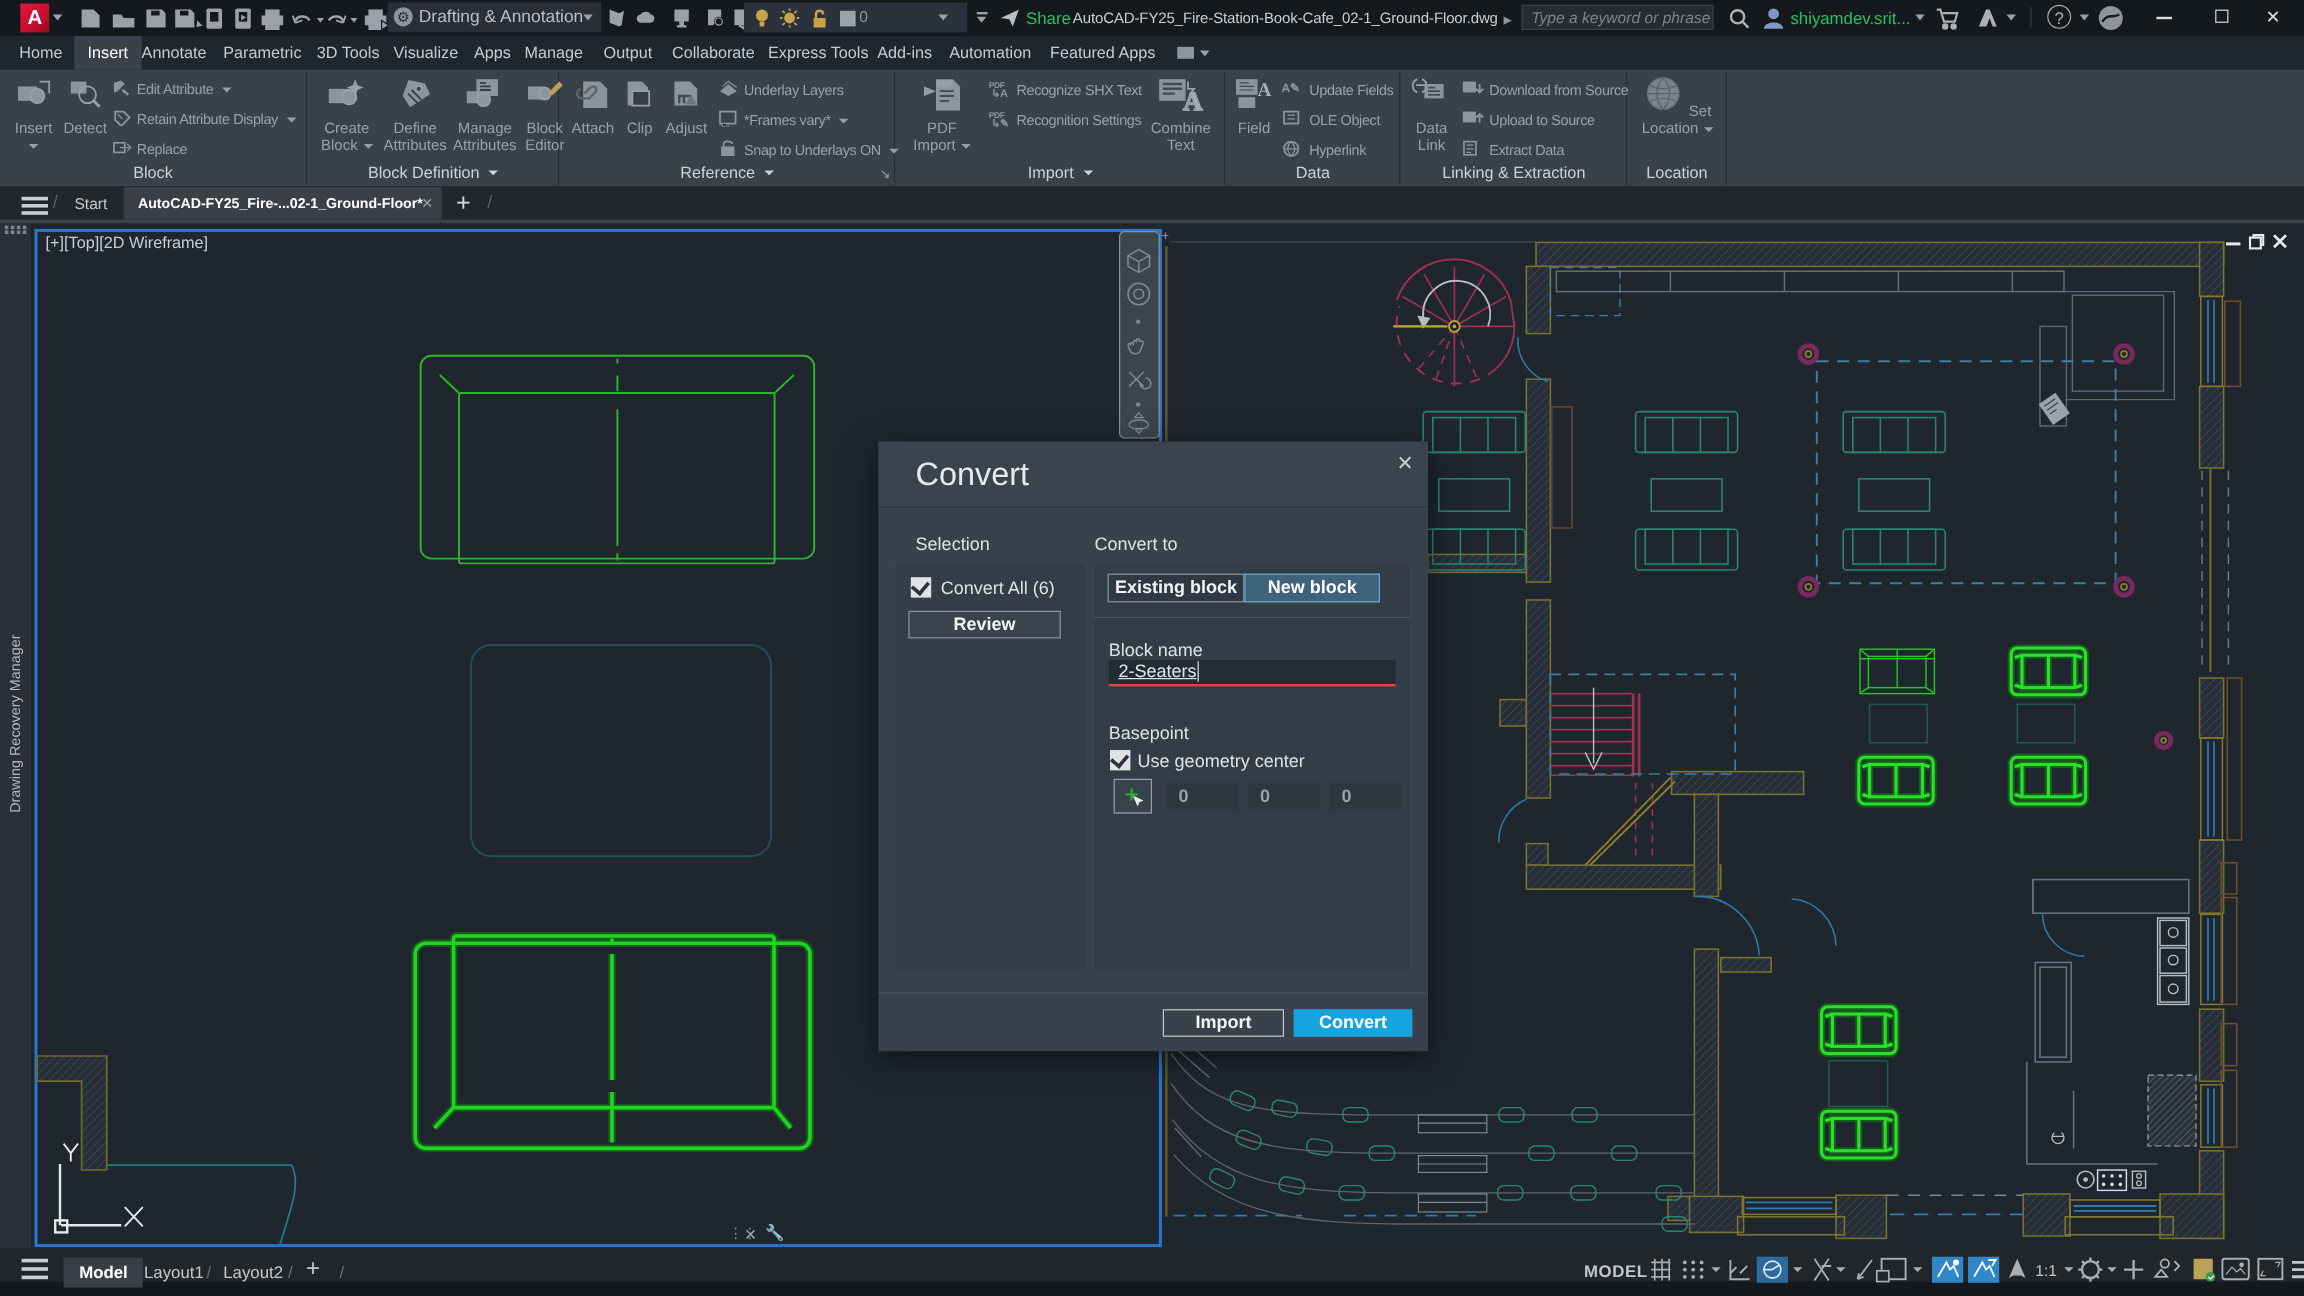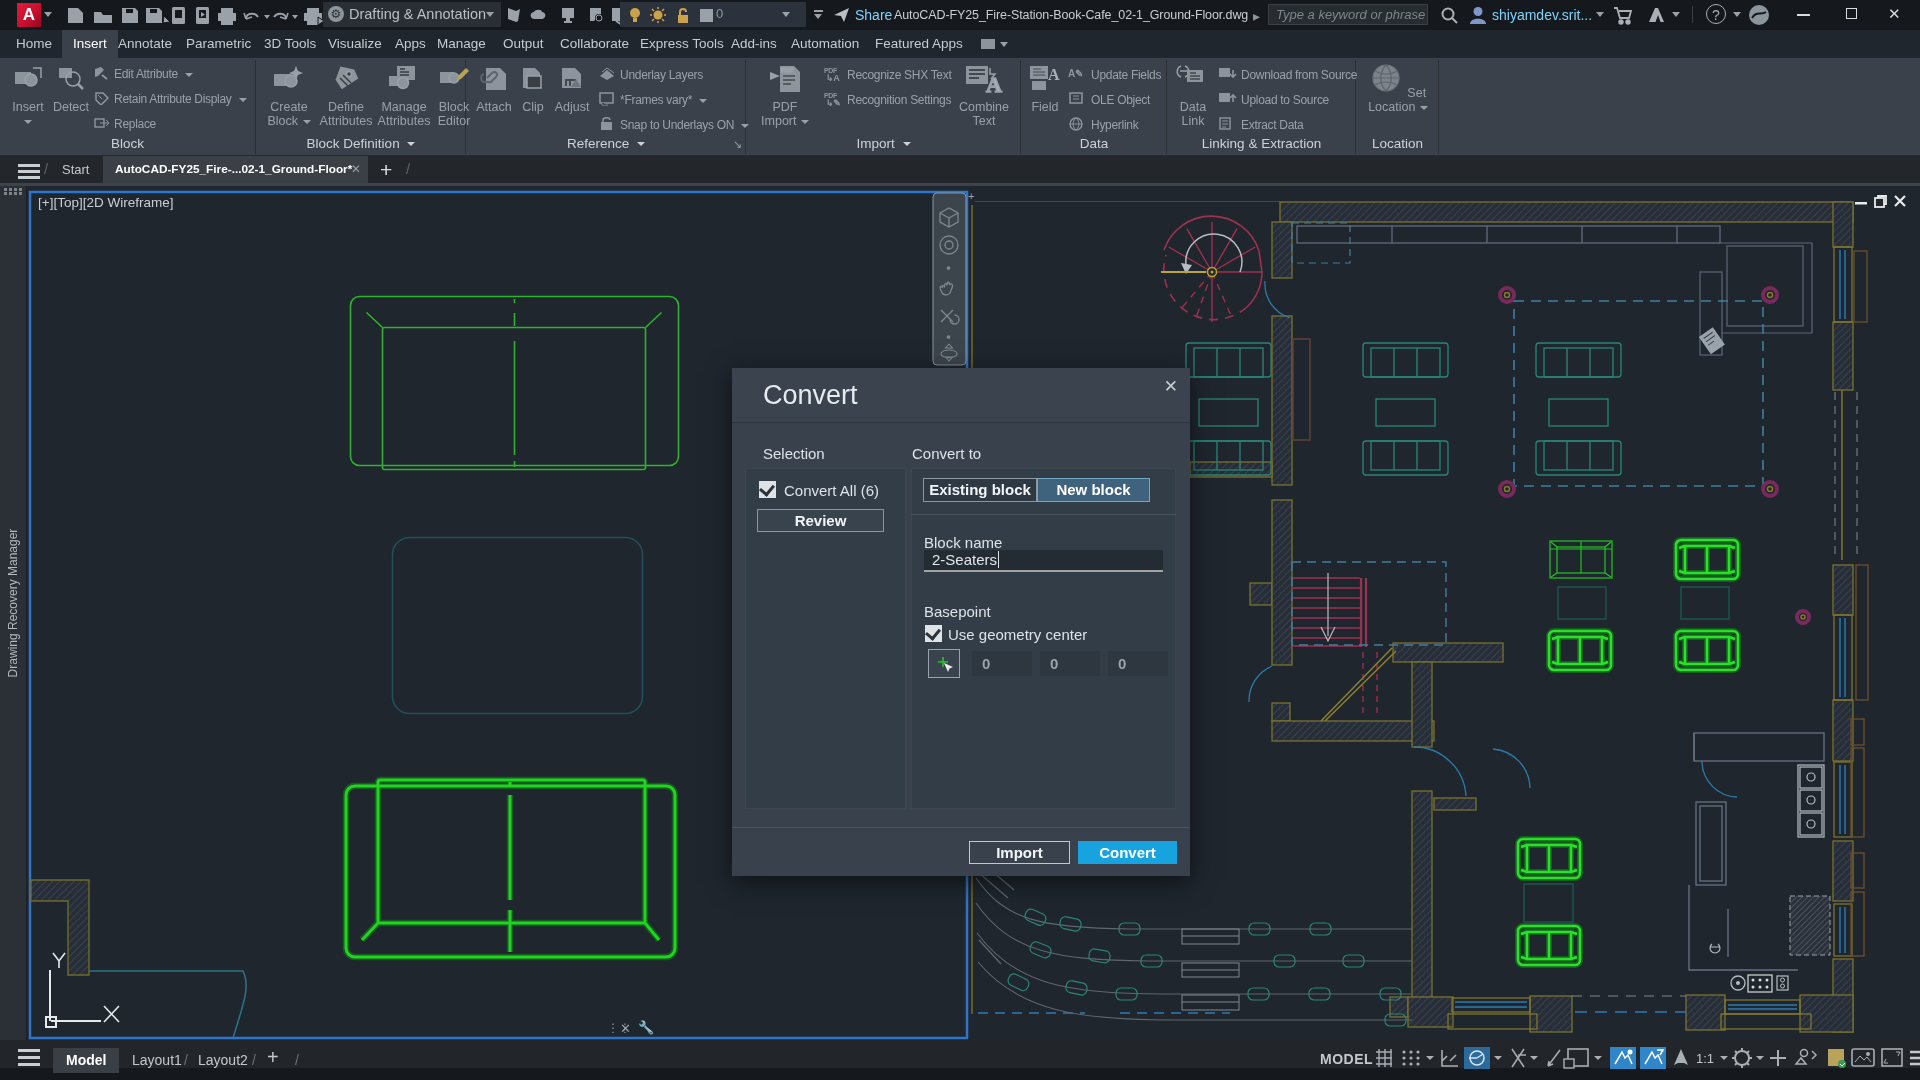--- a/index.html
+++ b/index.html
@@ -13,21 +13,21 @@
 #alogo { position:absolute; left:17px; top:3px; width:24px; height:24px;
   background:linear-gradient(135deg,#e51937 0%,#c40f2e 60%,#8e0a21 100%);
   color:#fff; font-weight:bold; font-size:17px; text-align:center; line-height:24px; }
 .qat-ic { position:absolute; top:5px; color:#9aa1a8; font-size:15px; }
 #wsbox { position:absolute; left:323px; top:2px; width:178px; height:25px; background:#2a2f35;
   color:#b9bfc5; font-size:14.5px; line-height:25px; padding-left:26px; }
 #propbox { position:absolute; left:620px; top:2px; width:186px; height:25px; background:#2b323b; }
 #fname { position:absolute; left:894px; top:8px; color:#c9ced3; font-size:12.5px; letter-spacing:-0.1px; }
 #searchbox { position:absolute; left:1268px; top:4px; width:160px; height:21px; background:#272c31;
   border:1px solid #3a4046; color:#7d858c; font-style:italic; font-size:13px; line-height:19px; padding-left:7px;}
-.titletxt { color:#7dd3fc; font-size:14px; position:absolute; top:7px; }
+.titletxt { color:#22c55e; font-size:14px; position:absolute; top:7px; }
 
 
 #tabsrow { position:absolute; left:0; top:30px; width:1920px; height:28px; background:#20262e; }
 .rtab { position:absolute; top:0; height:28px; line-height:28px; color:#c6cbd0; font-size:13.5px; }
 #tab-insert { background:#3b414b; color:#fff; }
 
 
 #ribbon { position:absolute; left:0; top:58px; width:1920px; height:98px; background:#3b414b; border-bottom:1px solid #262b31;}
 .psep { position:absolute; top:2px; width:1px; height:94px; background:#2b2f34; }
 .plabel { position:absolute; top:78px; height:17px; line-height:16px; color:#cdd2d6; font-size:13.5px; text-align:center; }
@@ -54,36 +54,36 @@
 #dlg-x { position:absolute; right:12px; top:8px; color:#c7ccd1; font-size:17px;}
 .dlg-lab { position:absolute; color:#dde2e6; font-size:15px; }
 .grp { position:absolute; top:100px; height:341px; background:#333d47; border:1px solid #3d4751;}
 #grp-sel { left:13px; width:161px; }
 #grp-conv { left:179px; width:265px; }
 .cb { position:absolute; width:17px; height:17px; background:#dfe3e6; }
 .cb:after { content:""; position:absolute; left:3px; top:1px; width:7px; height:10px; border:solid #2b333c; border-width:0 3px 3px 0; transform:rotate(40deg);}
 #btn-review { position:absolute; left:25px; top:141px; width:127px; height:23px; background:#39434d; border:1px solid #8a97a1; color:#f2f5f7; font-weight:bold; font-size:15px; text-align:center; line-height:21px;}
 #btn-exist { position:absolute; left:191px; top:110px; width:114px; height:24px; background:#2f3944; border:1px solid #8a97a1; color:#f2f5f7; font-weight:bold; font-size:15px; text-align:center; line-height:22px;}
 #btn-new { position:absolute; left:305px; top:110px; width:113px; height:24px; background:#3f637d; border:1px solid #74a7c4; color:#fff; font-weight:bold; font-size:15px; text-align:center; line-height:22px;}
-#bn-input { position:absolute; left:192px; top:182px; width:239px; height:22px; background:#232b33; border-bottom:2px solid #a3a3a3; color:#e2e6e9; font-size:15px; line-height:20px; padding-left:8px;}
+#bn-input { position:absolute; left:192px; top:182px; width:239px; height:22px; background:#232b33; border-bottom:2px solid #ef4444; color:#e2e6e9; font-size:15px; line-height:20px; padding-left:8px;text-decoration:underline;}
 #pickbtn { position:absolute; left:196px; top:281px; width:32px; height:29px; background:#39434d; border:1px solid #98a4ad; }
 .zfield { position:absolute; top:283px; width:60px; height:25px; background:#2e3740; color:#98a3ab; font-size:15px; font-weight:bold; line-height:25px; padding-left:10px;}
 #dlg-foot { position:absolute; left:0; top:459px; width:458px; height:49px; border-top:1px solid #4a545e;}
 #btn-cancel { position:absolute; left:237px; top:13px; width:101px; height:23px; background:#39424c; border:1px solid #c2c9ce; color:#f2f5f7; font-weight:bold; font-size:15px; text-align:center; line-height:21px;}
 #btn-conv { position:absolute; left:346px; top:13px; width:99px; height:23px; background:#16a3e0; color:#fff; font-weight:bold; font-size:15px; text-align:center; line-height:23px;}
 
 
 #cmdbar { position:absolute; left:660px; top:1019px; width:722px; height:21px; background:#dadddd; border:1px solid #9aa0a3;}
 #cmdleft { position:absolute; left:0; top:0; width:308px; height:19px; background:#e9ebeb; }
 #cmdtxt { position:absolute; left:35px; top:2px; color:#22282d; font-size:13px; font-weight:bold;}
 
 
 #statusbar { position:absolute; left:0; top:1040px; width:1920px; height:28px; background:#22262b; }
 #modeltab { position:absolute; left:53px; top:8px; height:25px; line-height:25px; padding:0 13px; background:#3a3f45; color:#fff; font-weight:bold; font-size:14px; }
-.ltab { position:absolute; top:8px; height:25px; line-height:25px; color:#c3c8cc; font-size:14px;padding-left:12px; }
+.ltab { position:absolute; top:8px; height:25px; line-height:25px; color:#c3c8cc; font-size:14px; }
 </style>
 </head>
 <body>
 <div id="app">
 
 <div id="titlebar">
   <div id="alogo">A</div>
   <div class="qat-ic" style="left:44px; top:12px; border-left:4px solid transparent;border-right:4px solid transparent;border-top:5px solid #9aa1a8;width:0;height:0;"></div>
   <svg class="abs" style="left:60px;top:3px;" width="280" height="24">
     <g fill="#9aa1a8">

